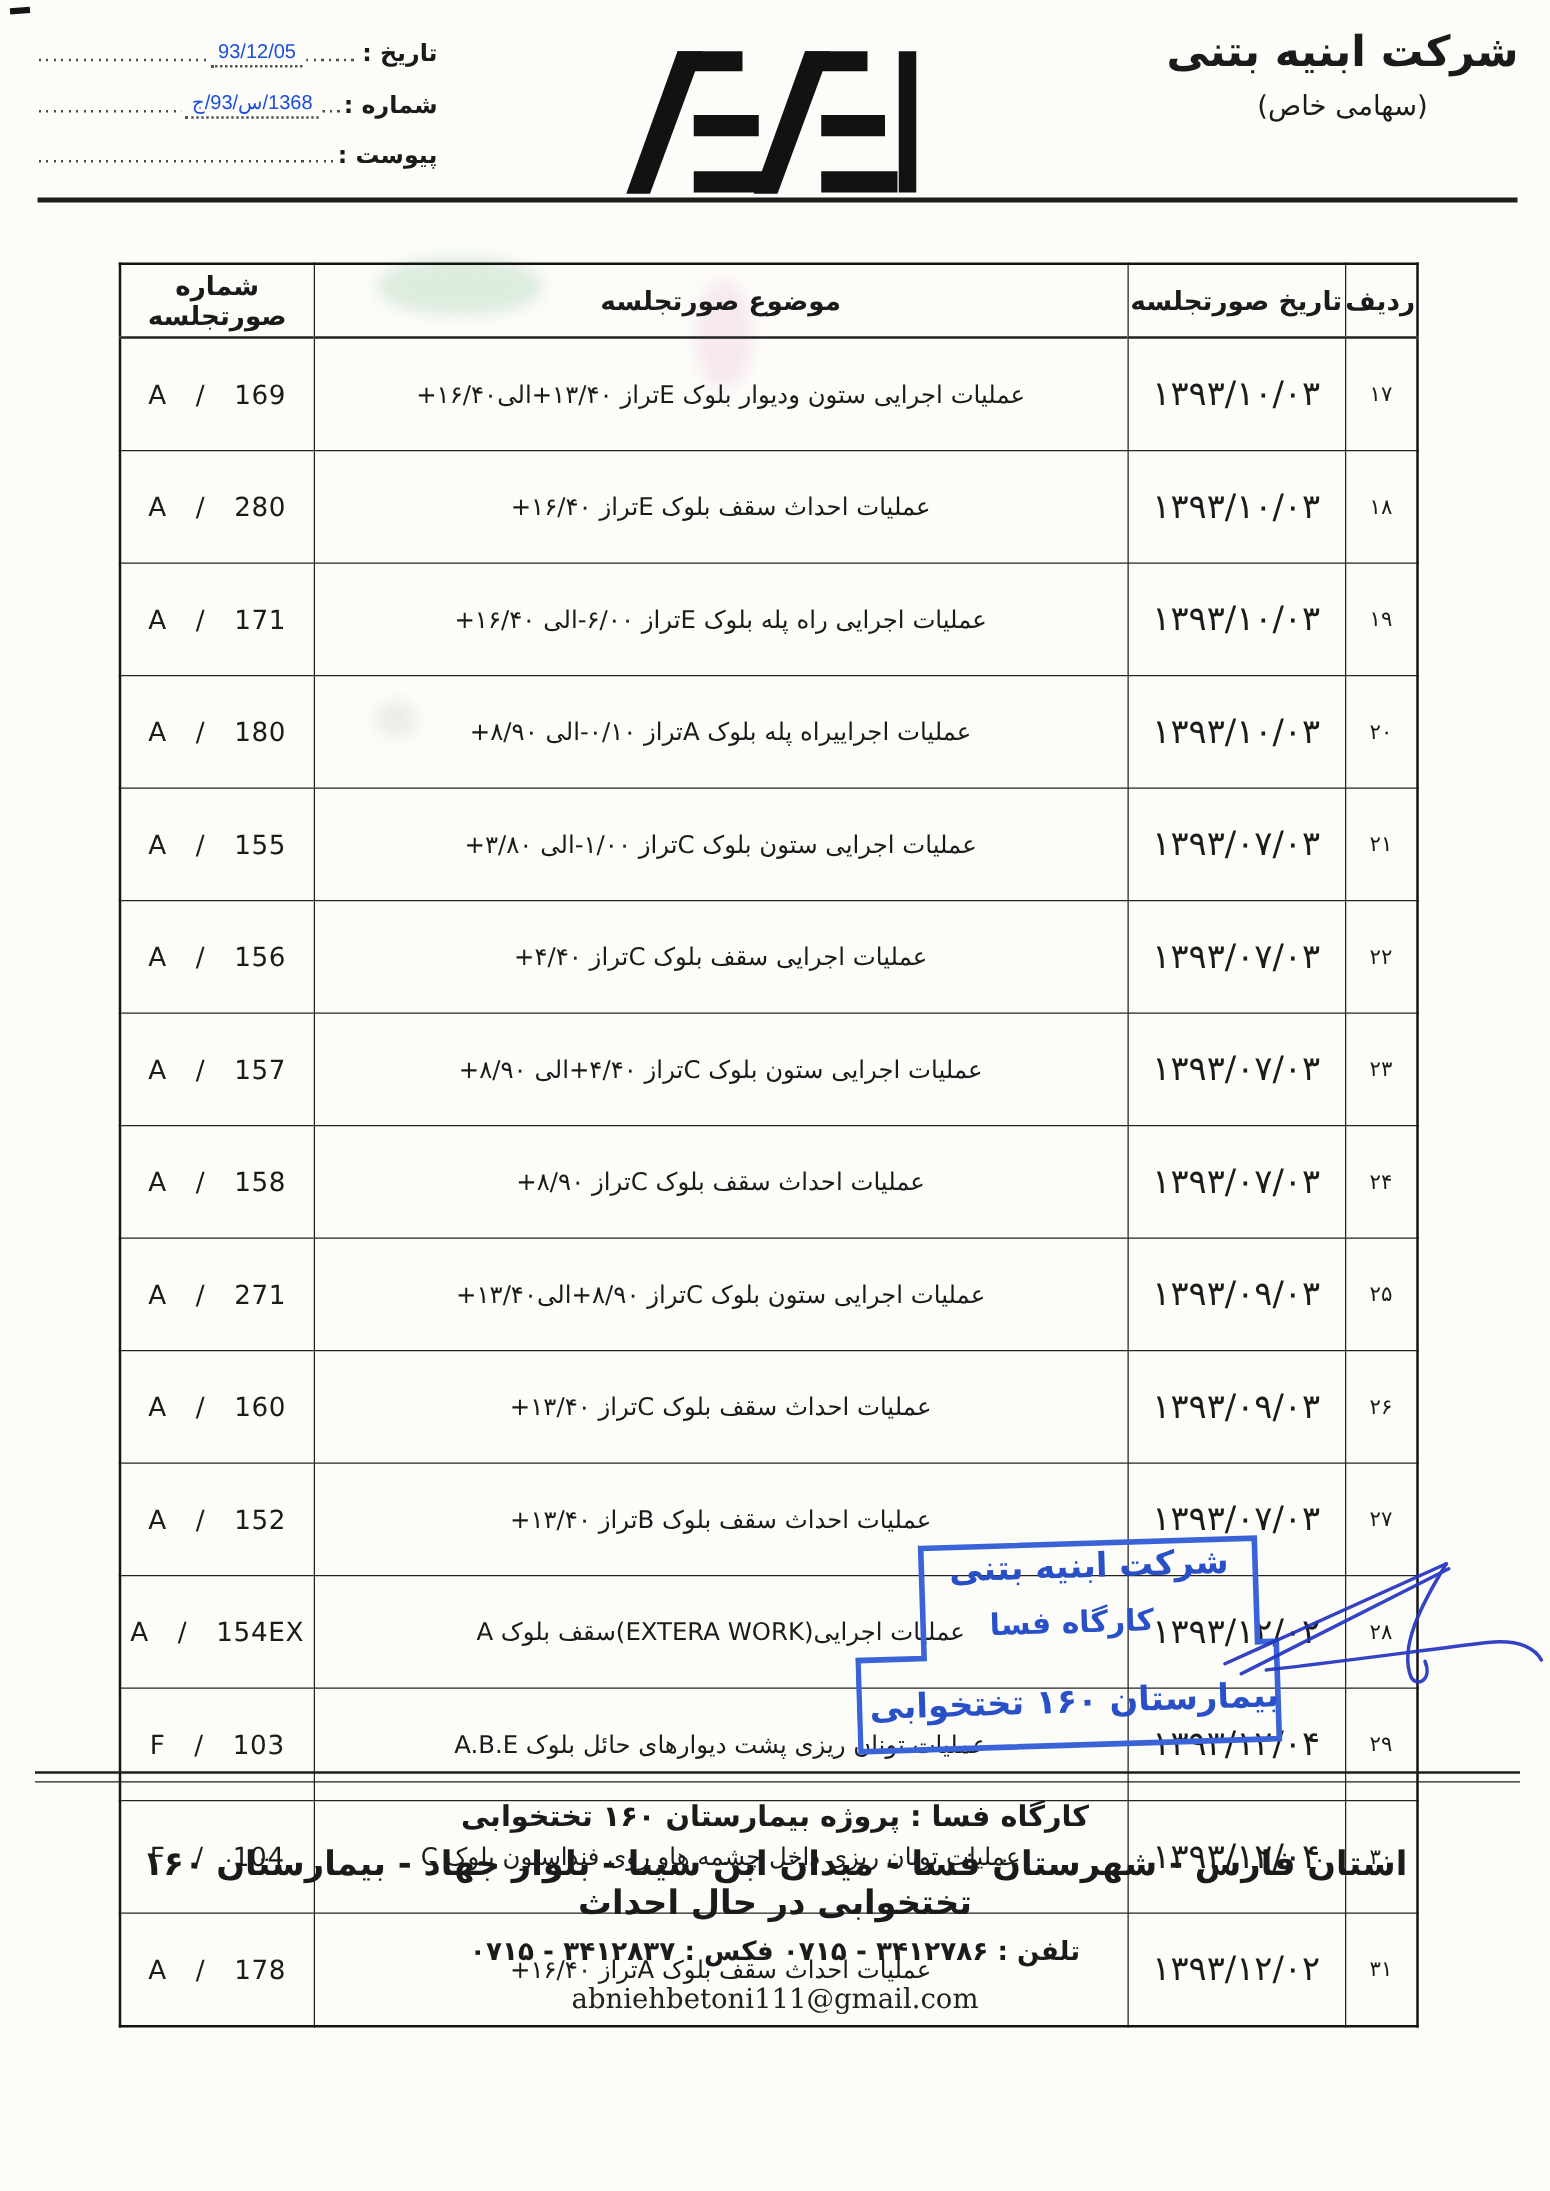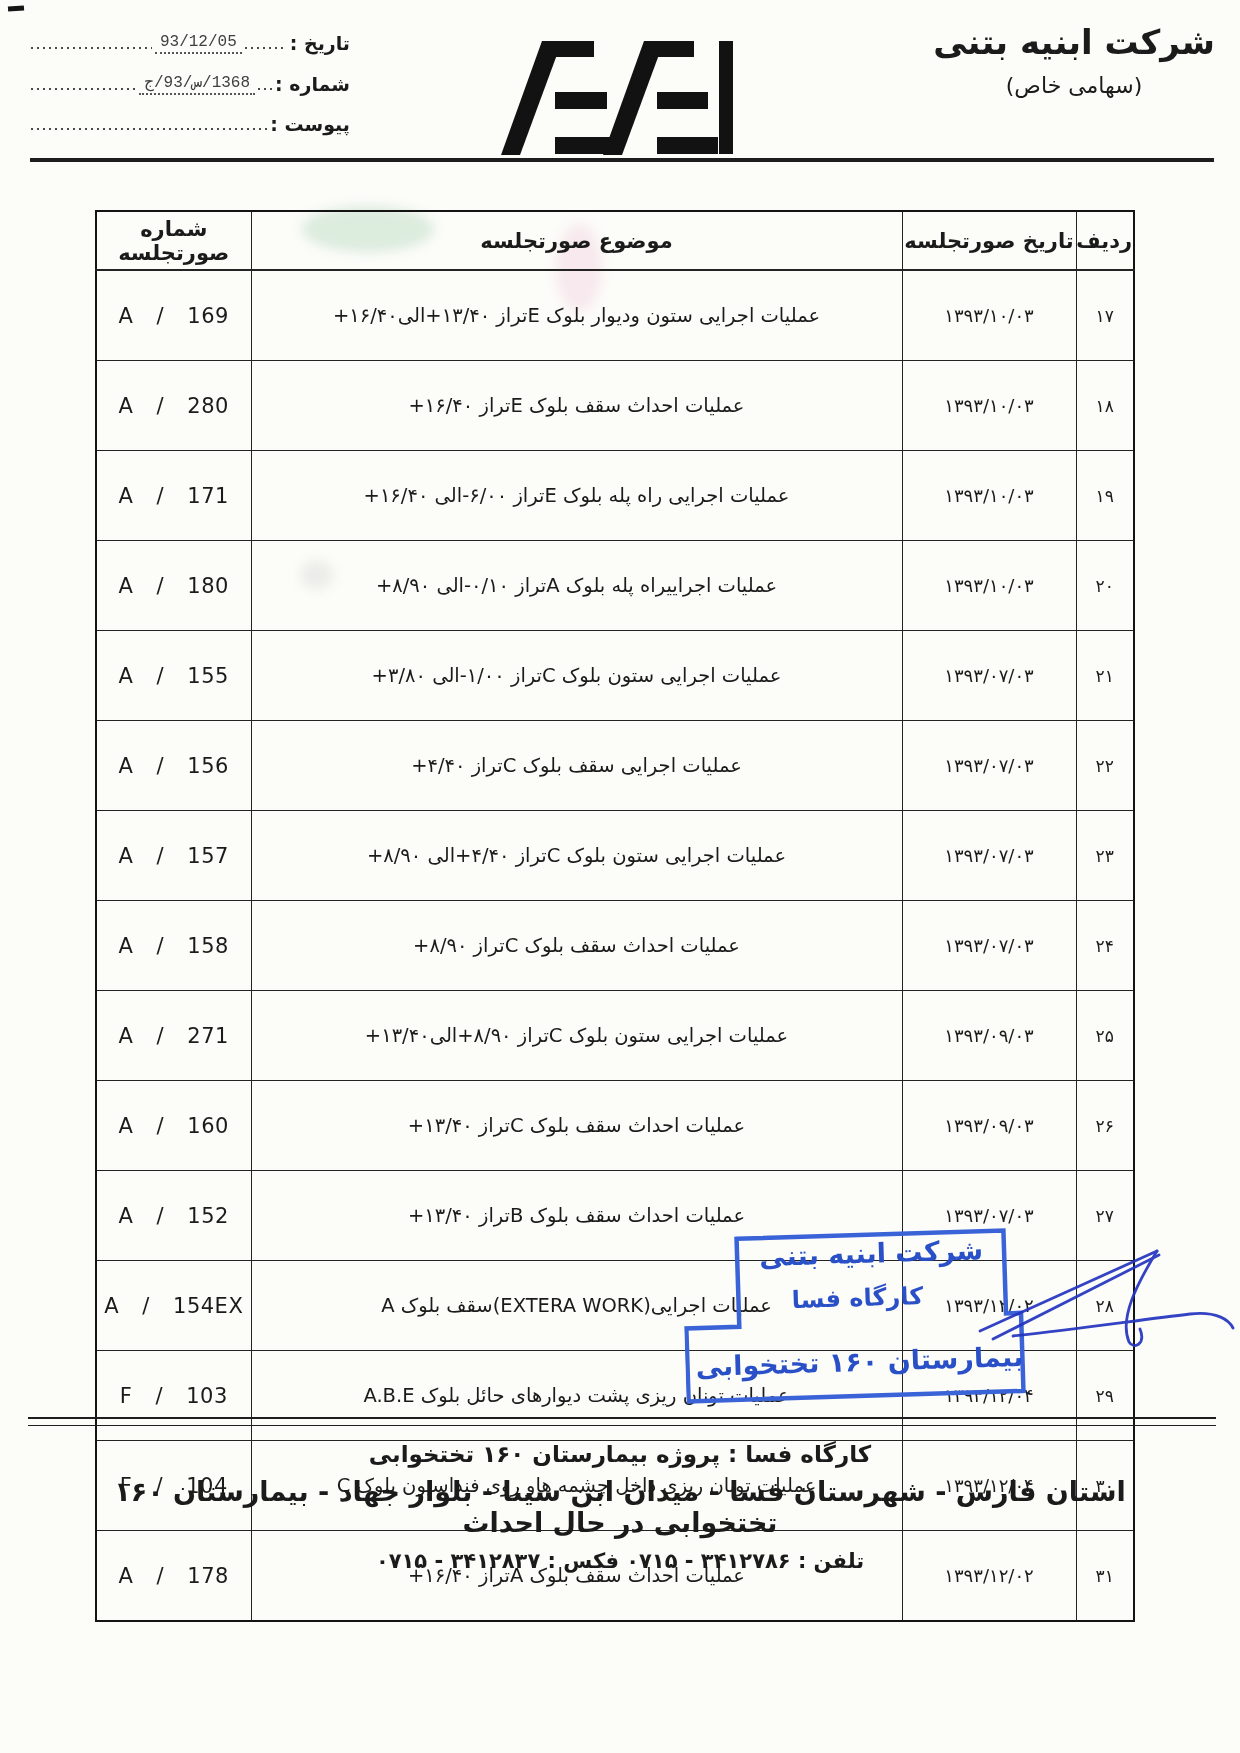--- a/index.html
+++ b/index.html
@@ -9,35 +9,35 @@
     font-family:"DejaVu Sans",sans-serif;color:#1b1b1b;
   }
   
   .company-block{position:absolute;top:22px;left:933px;width:282px;text-align:center;direction:rtl;}
   .company-name{font-size:34px;font-weight:bold;line-height:1.2;}
   .company-type{font-size:22px;margin-top:10px;}
   .logo{position:absolute;left:498px;top:40px;width:236px;height:118px;}
   .meta-block{position:absolute;left:28px;top:32px;width:322px;direction:rtl;}
   .meta-row{display:flex;align-items:flex-end;margin-bottom:18px;}
   .meta-label{font-weight:bold;font-size:19px;white-space:nowrap;}
-  .meta-value{font-family:Liberation Mono, monospace;font-size:16px;padding:0 5px 1px;
-              border-bottom:2px dotted #555;white-space:nowrap;color:#404040;}
+  .meta-value{font-family:Liberation Sans, sans-serif;font-size:16px;padding:0 5px 1px;
+              border-bottom:2px dotted #555;white-space:nowrap;color:#1d4ed8;}
   .dots{flex:0 0 auto;height:2px;align-self:flex-end;margin:0 3px 5px;
         background:repeating-linear-gradient(90deg,#4a4a4a 0 1.8px,transparent 1.8px 6px);}
   .dots.grow{flex:1 1 auto;}
   .header-rule{position:absolute;left:30px;top:158px;width:1184px;height:4px;background:#1d1d1d;}
   
   .minutes-table{position:absolute;left:95px;top:210px;width:1038px;
     border-collapse:collapse;table-layout:fixed;direction:rtl;
     border:2.5px solid #141414;}
   .minutes-table th,.minutes-table td{border:1.6px solid #232323;text-align:center;vertical-align:middle;}
   .minutes-table th{height:55px;font-size:21px;font-weight:bold;border-bottom-width:2.6px;}
   .minutes-table td{height:69px;}
   .col-index{font-size:17px;}
-  .col-date{font-size:18px;letter-spacing:1px;margin-left:28px;}
+  .col-date{font-size:27px;letter-spacing:1px;margin-left:28px;}
   .col-subject{font-size:19.5px;padding:10px 10px;}
   .col-number{font-size:21px;}
   .col-number span{word-spacing:16px;letter-spacing:.5px;unicode-bidi:isolate;}
   
   .stamp{position:absolute;left:684px;top:1226px;width:352px;height:178px;
          transform:rotate(-1.8deg);z-index:5;color:#2a50c8;}
   .stamp svg{position:absolute;left:0;top:0;}
   .stamp-line{position:absolute;font-weight:bold;text-align:center;direction:rtl;}
   .stamp-l1{left:58px;top:12px;width:262px;font-size:27px;}
   .stamp-l2{left:58px;top:58px;width:232px;font-size:24px;}
@@ -233,15 +233,16 @@
       <path d="M222,15 C202,48 184,82 194,106 C199,114 211,108 205,93"></path>
       <path d="M78,100 C140,93 205,84 255,78 C282,75 294,84 298,92"></path>
     </g>
   </svg>
 
   <div class="footer-rule"></div>
   <div class="footer">
     <div class="footer-l1">کارگاه فسا : پروژه بیمارستان ۱۶۰ تختخوابی</div>
     <div class="footer-l2">استان فارس - شهرستان فسا - میدان ابن سینا - بلوار جهاد - بیمارستان ۱۶۰ تختخوابی در حال احداث</div>
     <div class="footer-l3">تلفن : ۳۴۱۲۷۸۶ - ۰۷۱۵    فکس : ۳۴۱۲۸۳۷ - ۰۷۱۵</div>
+    <div class="footer-email">abniehbetoni111@gmail.com</div>
   </div>
 
 </div>
 
 </body></html>

